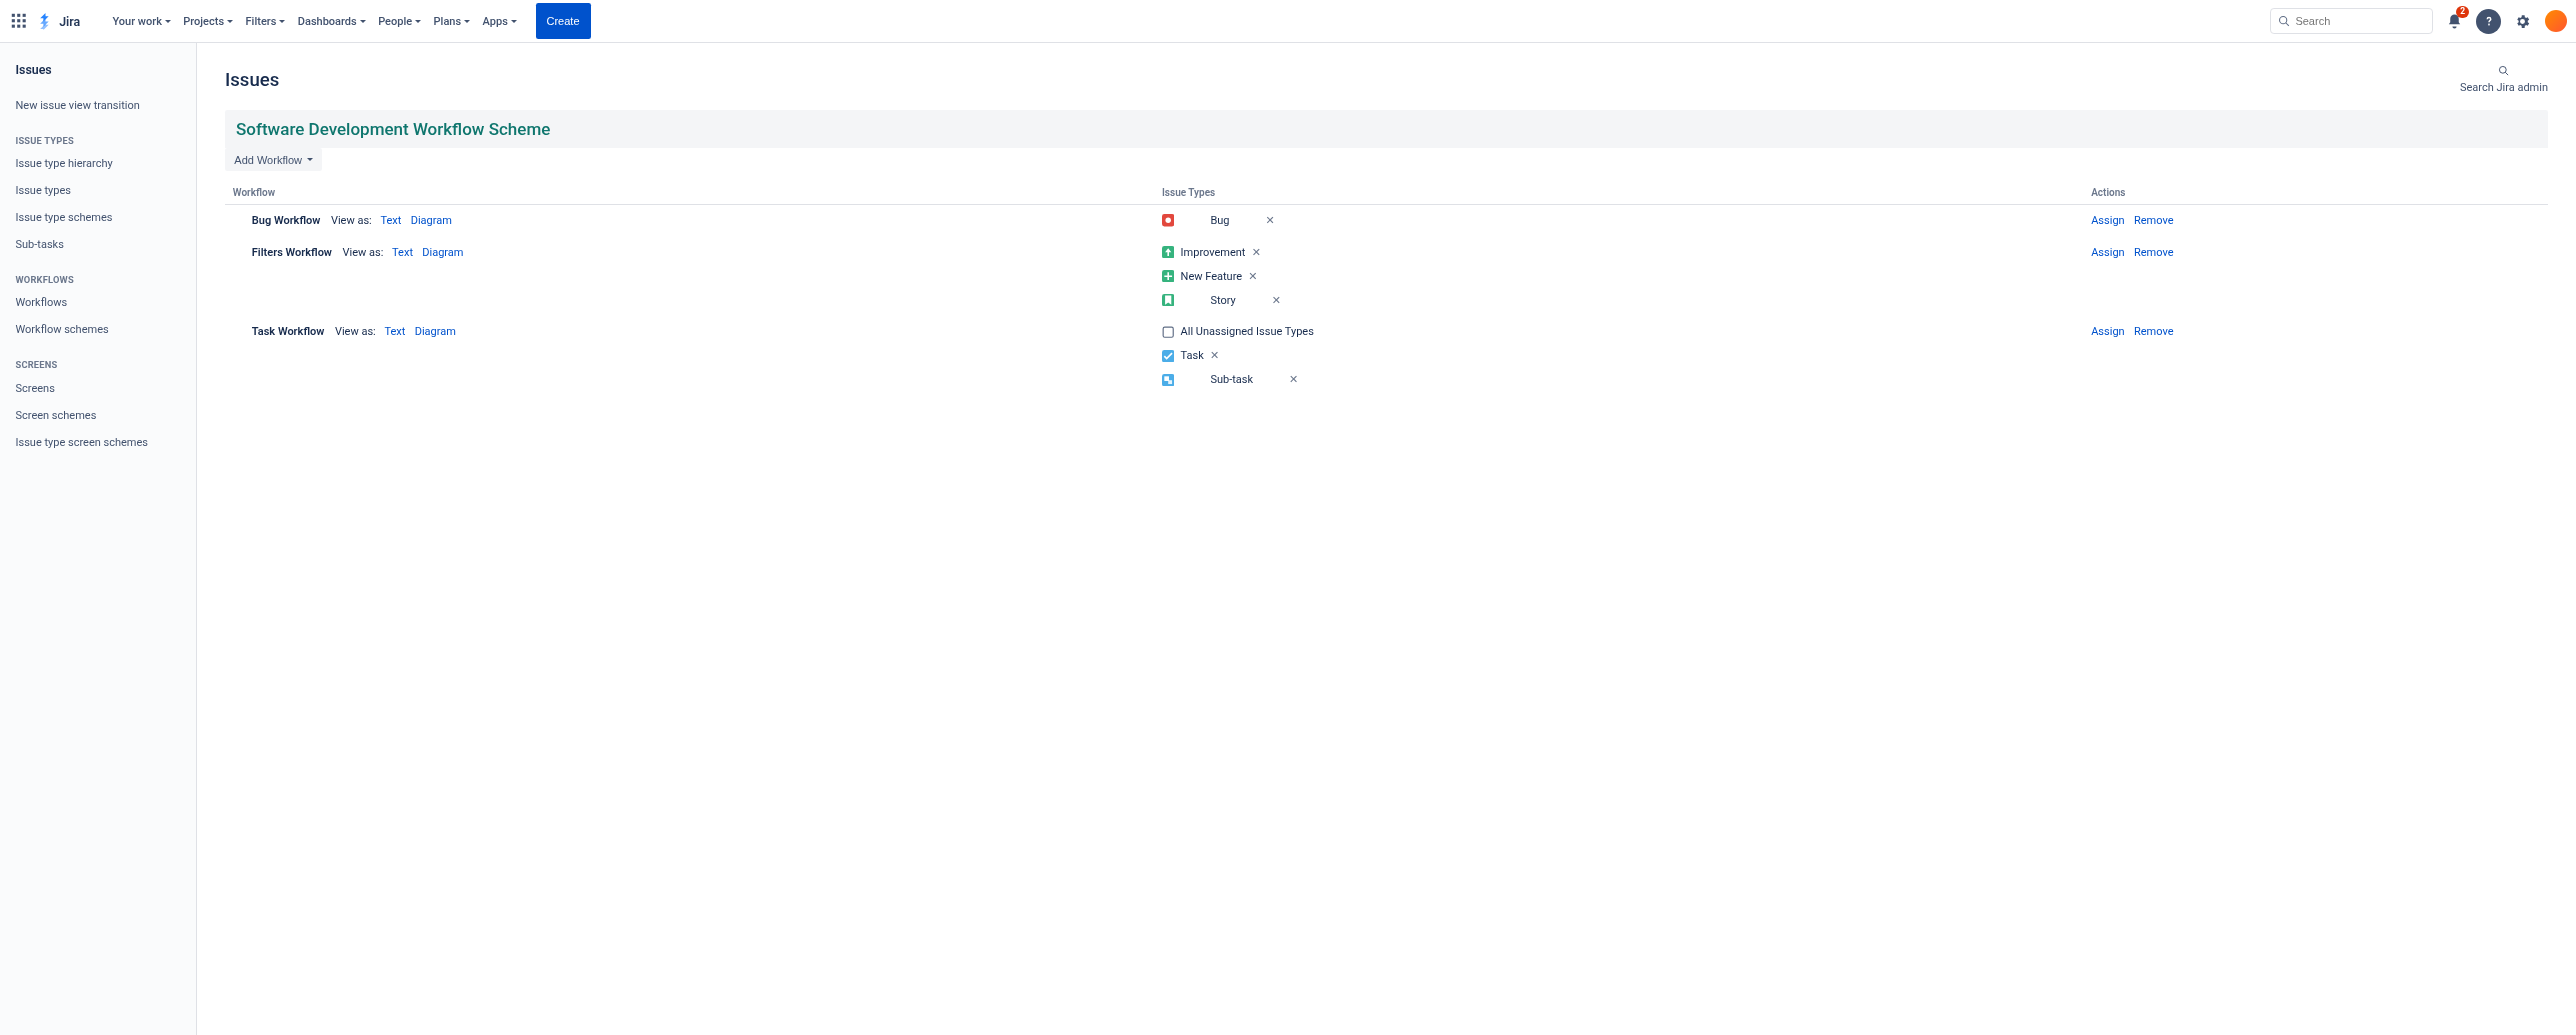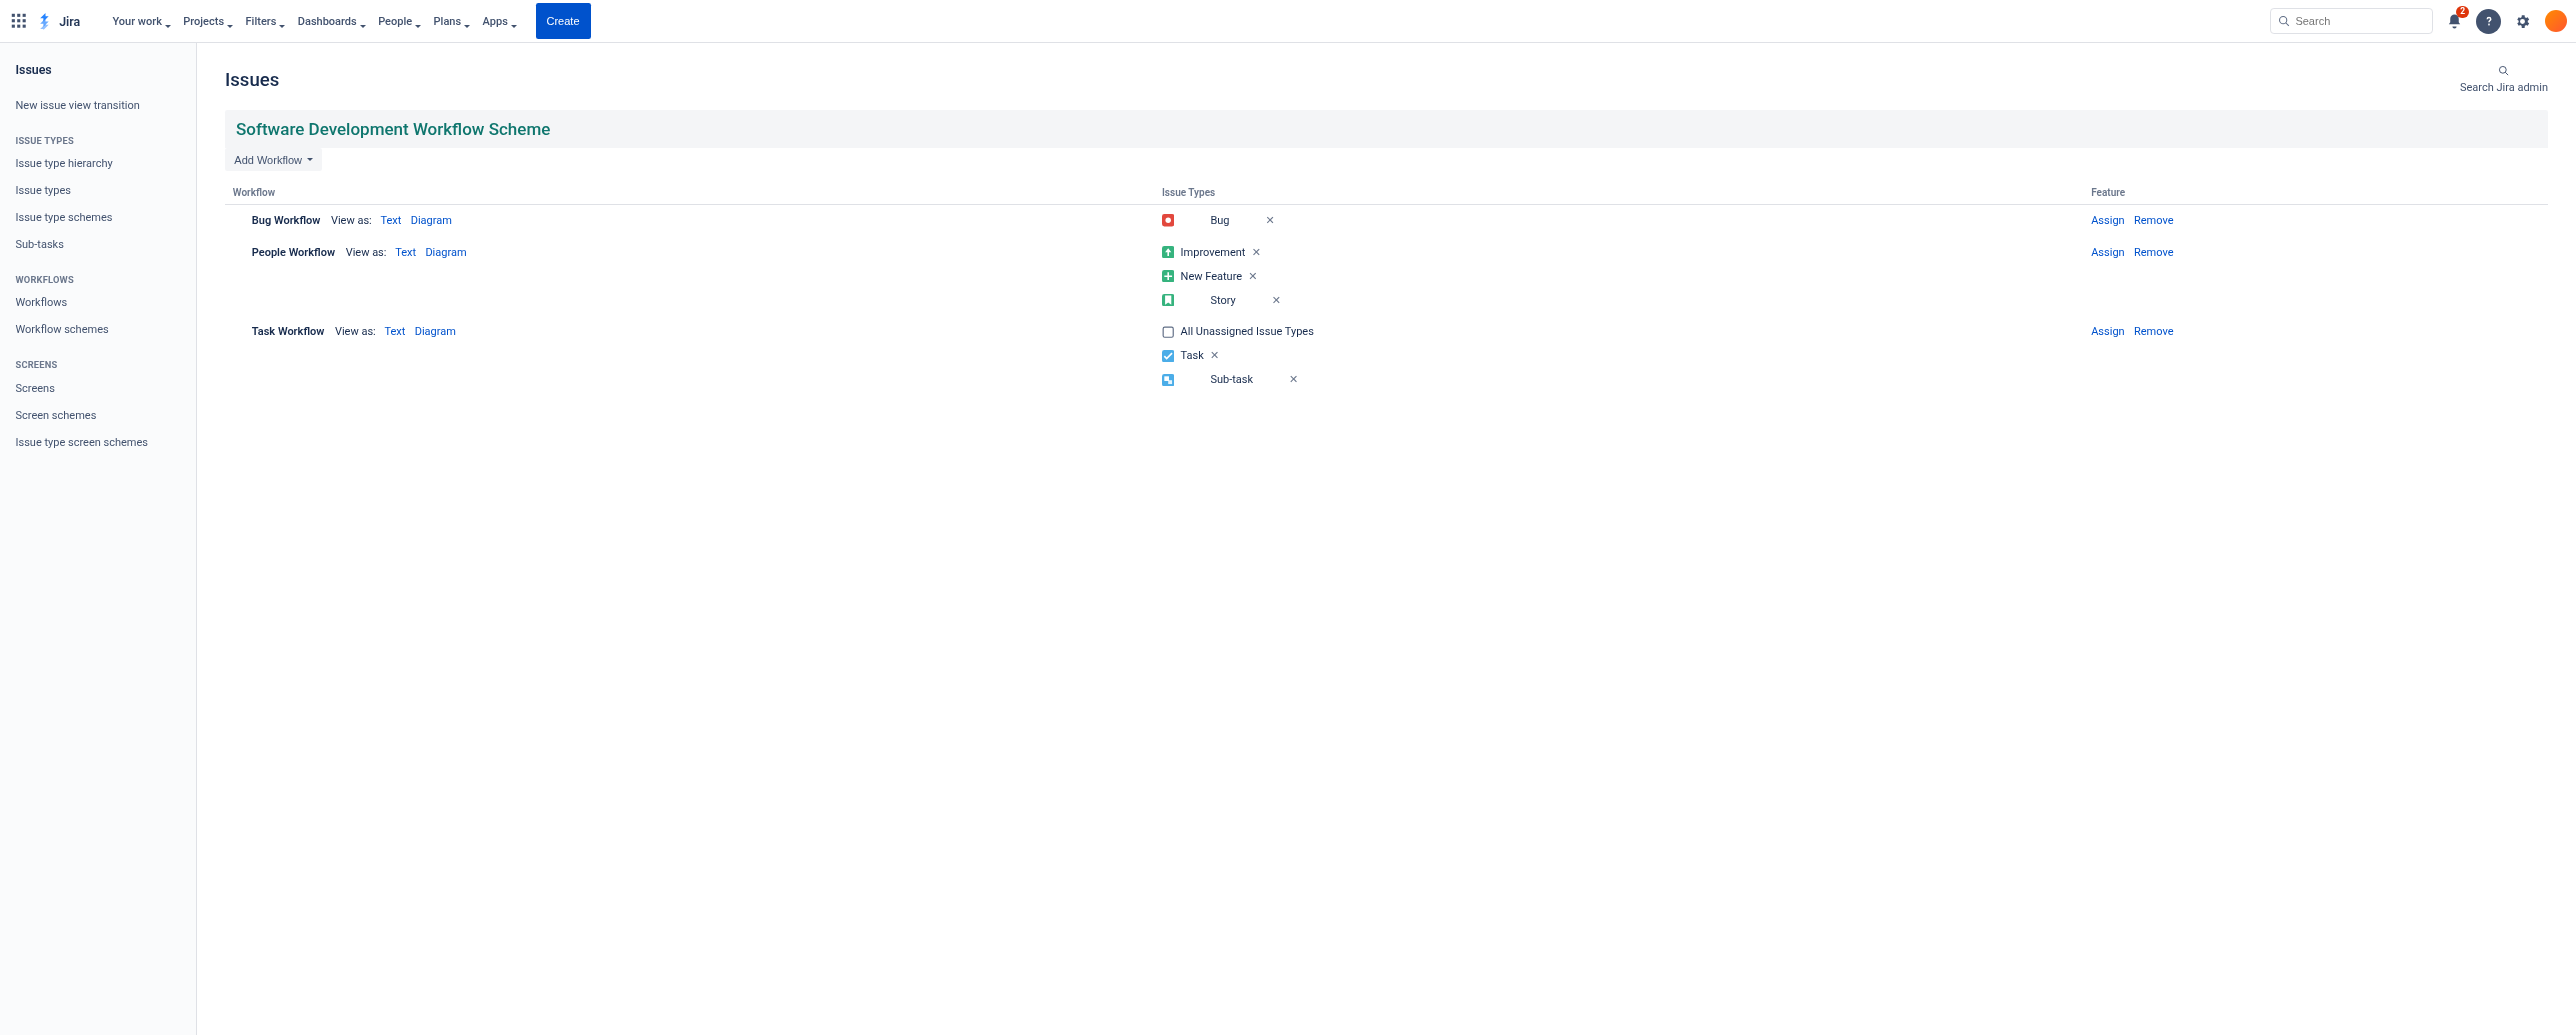--- a/index.html
+++ b/index.html
@@ -4,21 +4,21 @@
 <style>
 * { margin: 0; padding: 0; box-sizing: border-box; }
 body { font-family: -apple-system, BlinkMacSystemFont, "Segoe UI", Roboto, sans-serif; font-size: 11px; color: #172B4D; background: #fff; }
 
 
 .topnav { display: flex; align-items: center; height: 43px; border-bottom: 0.8px solid #DFE1E6; padding: 0 9.3px; }
 .topnav-left { display: flex; align-items: center; gap: 3.1px; }
 .app-switcher { width: 18.6px; height: 18.6px; display: flex; align-items: center; justify-content: center; cursor: pointer; margin-right: 6.2px; color: #42526E; }
 .jira-logo { display: flex; align-items: center; gap: 5px; cursor: pointer; margin-right: 23px; }
 .jira-logo-text { font-weight: 600; font-size: 12.4px; color: #253858; }
-.nav-item { display: flex; align-items: flex-end; gap: 3.1px; padding: 6.2px 6.2px; color: #42526E; cursor: pointer; font-weight: 500; border-radius: 2.3px; }
+.nav-item { display: flex; align-items: center; gap: 3.1px; padding: 6.2px 6.2px; color: #42526E; cursor: pointer; font-weight: 500; border-radius: 2.3px; }
 .chevron-down { width: 0; height: 0; border-left: 3.1px solid transparent; border-right: 3.1px solid transparent; border-top: 3.9px solid #42526E; }
 .create-btn { background: #0052CC; color: #fff; border: none; padding: 12px 11px; border-radius: 2.3px; font-weight: 500; cursor: pointer; margin-left: 9.3px; font-size: 11px; }
 .topnav-right { margin-left: auto; display: flex; align-items: center; gap: 9.3px; }
 .search-box { display: flex; align-items: center; background: #fff; border: 1.6px solid #DFE1E6; border-radius: 3.9px; padding: 3.1px 7.8px; width: 163px; height: 26px; }
 .search-box input { border: none; outline: none; font-size: 11px; width: 100%; background: transparent; }
 .search-box svg { color: #5E6C84; margin-right: 4.7px; flex-shrink: 0; }
 .topnav-icon { width: 25px; height: 25px; display: flex; align-items: center; justify-content: center; cursor: pointer; color: #42526E; border-radius: 50%; position: relative; }
 .help-icon { background: #42526E; color: #fff; }
 .notif-badge { position: absolute; top: -2.3px; right: -2.3px; background: #DE350B; color: #fff; border-radius: 6.2px; font-size: 8.5px; font-weight: 700; padding: 0 3.9px; line-height: 11.6px; }
 .avatar { width: 22px; height: 22px; border-radius: 50%; background: linear-gradient(135deg,#FF8B00,#FF5630); cursor: pointer; }
@@ -185,42 +185,42 @@
     <button class="add-workflow-btn">
       <span>Add Workflow</span>
       <span class="chevron-down"></span>
     </button>
 
     <table class="wf-table">
       <thead>
         <tr>
           <th style="width:40%">Workflow</th>
           <th style="width:40%">Issue Types</th>
-          <th style="width:20%">Feature</th>
+          <th style="width:20%">Actions</th>
         </tr>
       </thead>
       <tbody id="wf-tbody">
           <tr>
             <td><span class="wf-name">Bug Workflow</span> <span class="view-as">View as:</span> <span class="link">Text</span><span class="link">Diagram</span></td>
             <td>
               <div class="issuetype-row">
                 <span class="it-icon">
                   <svg width="12.4" height="12.4" viewBox="0 0 16 16">
                     <rect width="16" height="16" rx="3" fill="#E2483D"></rect>
                     <circle cx="8" cy="8" r="3.5" fill="white"></circle>
                   </svg>
                 </span>
                 <span>Bug</span>
                 <span class="remove-x">✕</span>
               </div>
             </td>
             <td class="actions-cell"><span class="link">Assign</span><span class="link">Remove</span></td>
           </tr>
           <tr>
-            <td><span class="wf-name">People Workflow</span> <span class="view-as">View as:</span> <span class="link">Text</span><span class="link">Diagram</span></td>
+            <td><span class="wf-name">Filters Workflow</span> <span class="view-as">View as:</span> <span class="link">Text</span><span class="link">Diagram</span></td>
             <td>
               <div class="issuetype-row">
                 <span class="it-icon">
                   <svg width="12.4" height="12.4" viewBox="0 0 16 16">
                     <rect width="16" height="16" rx="3" fill="#36B37E"></rect>
                     <path d="M8 3l4 5H9v5H7V8H4z" fill="white"></path>
                   </svg>
                 </span>
                 <span>Improvement</span>
                 <span class="remove-x">✕</span>

